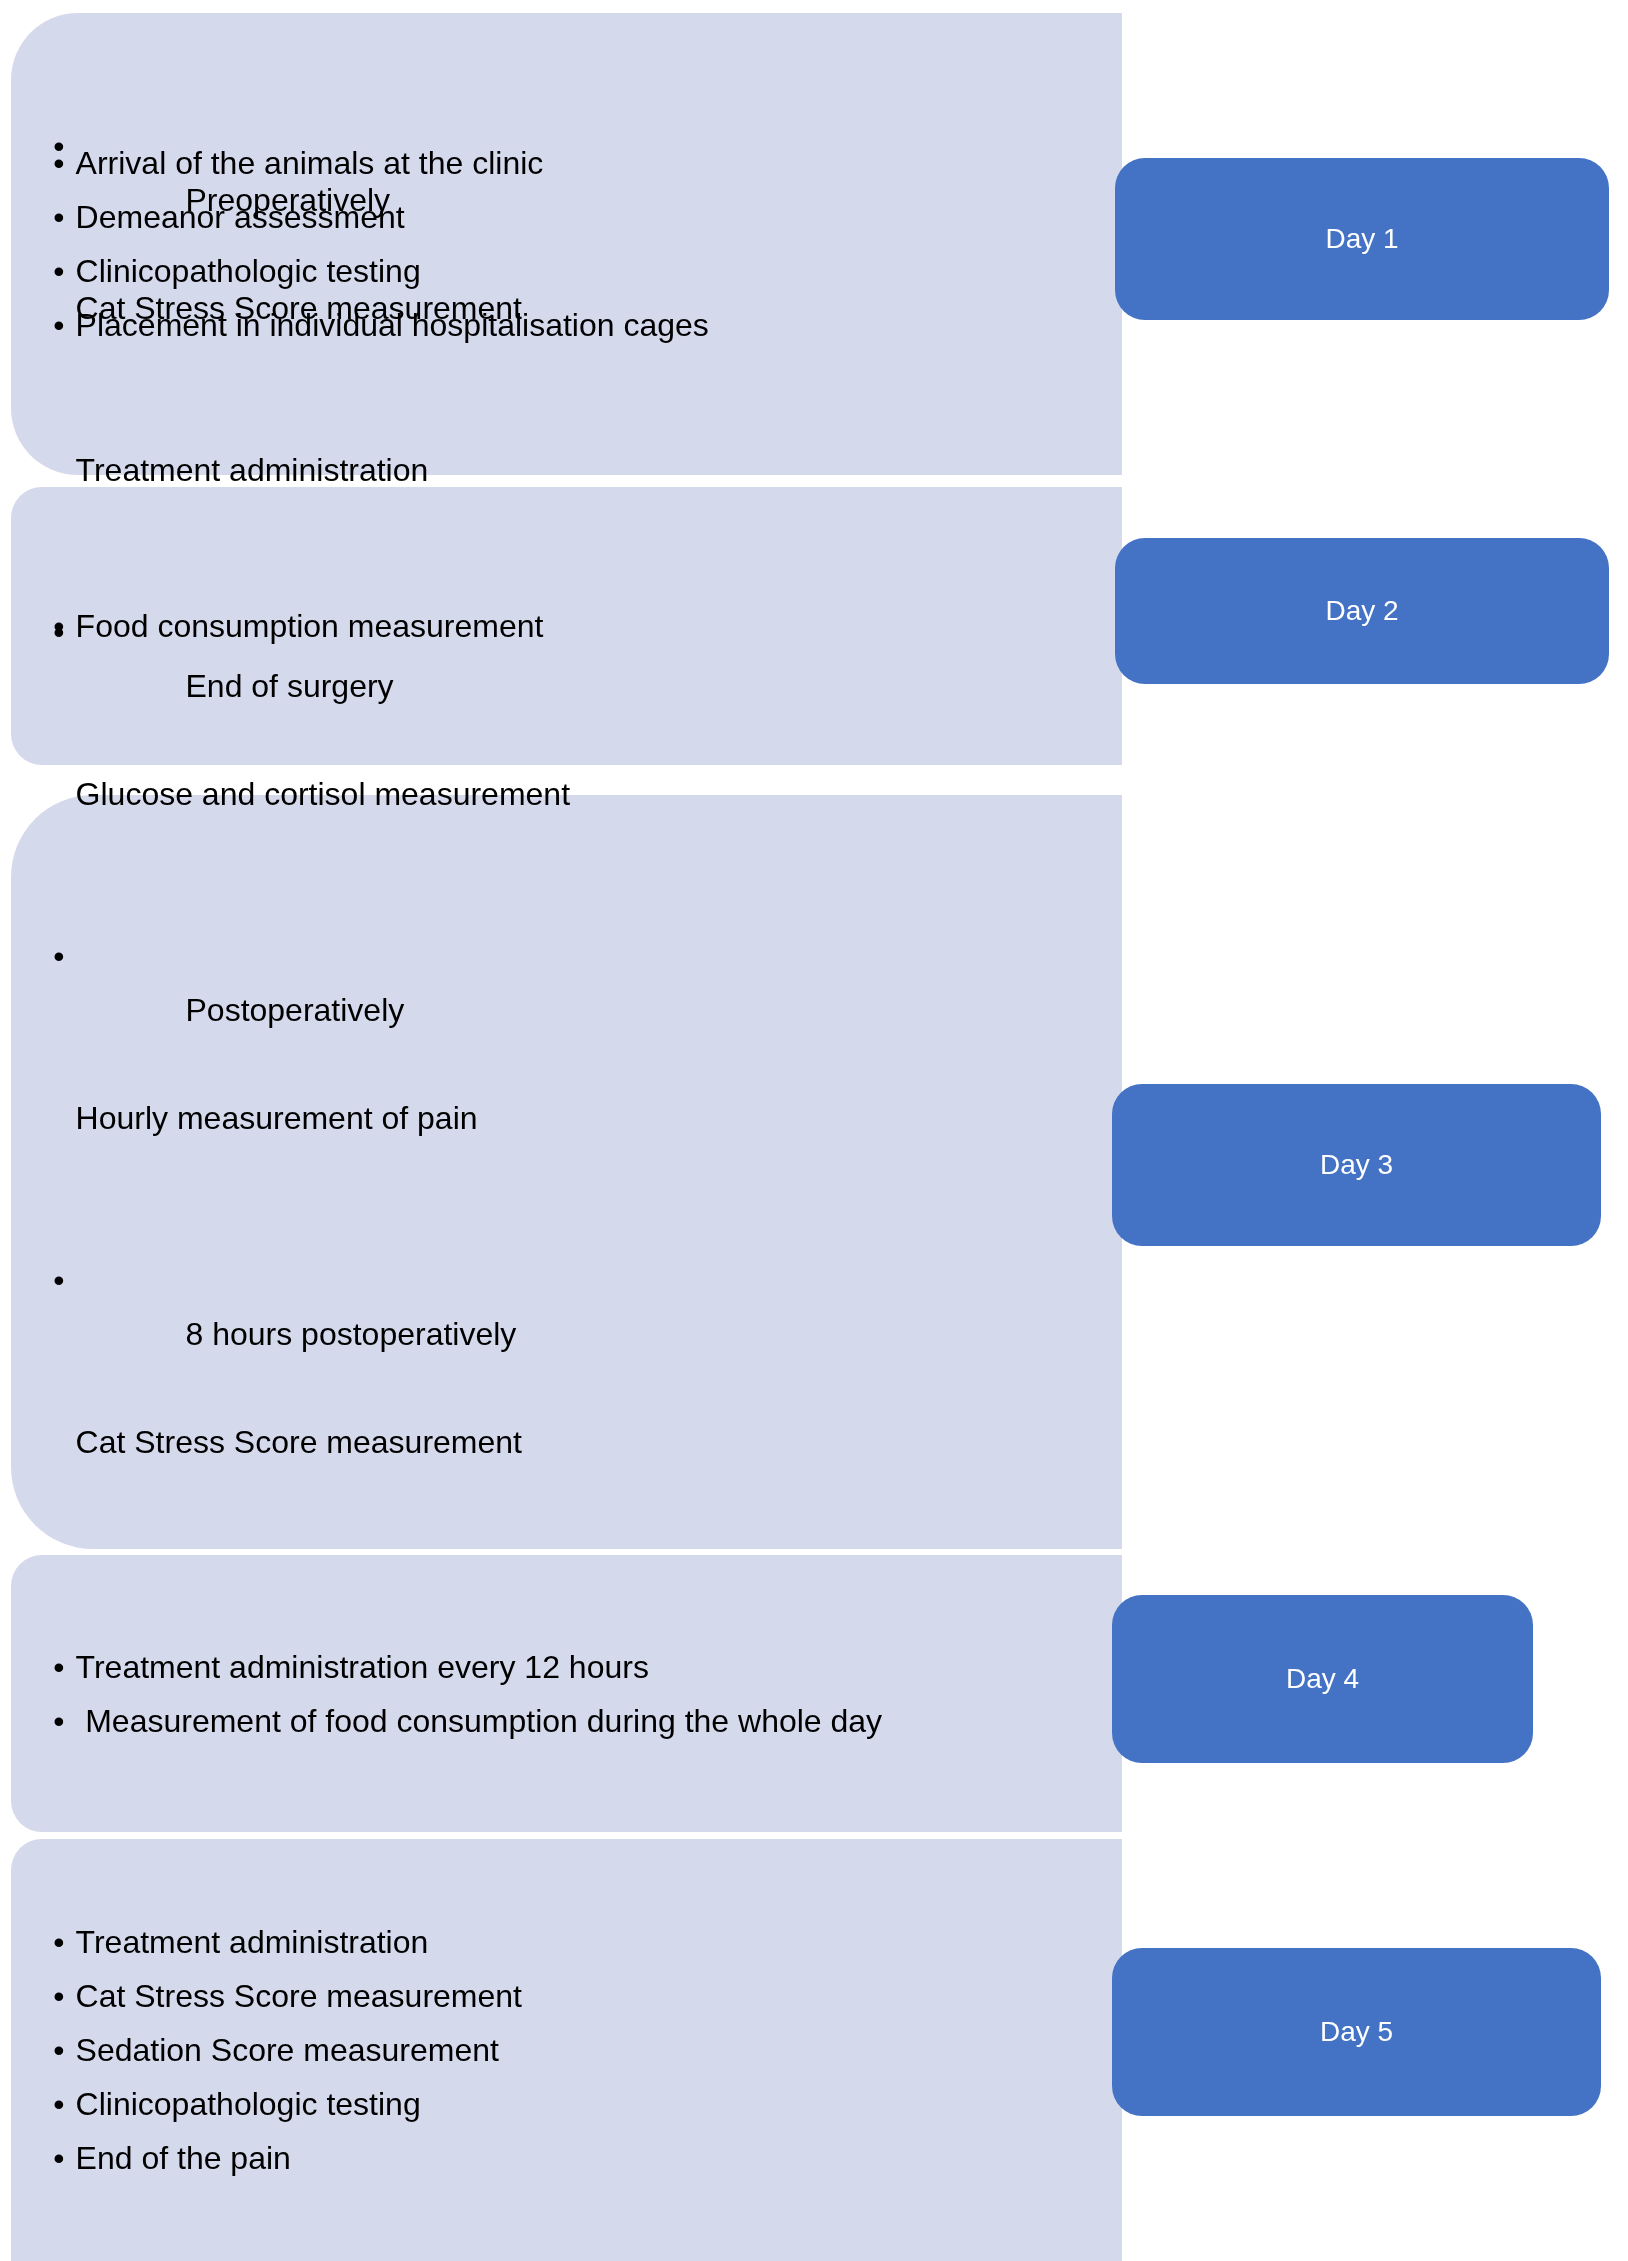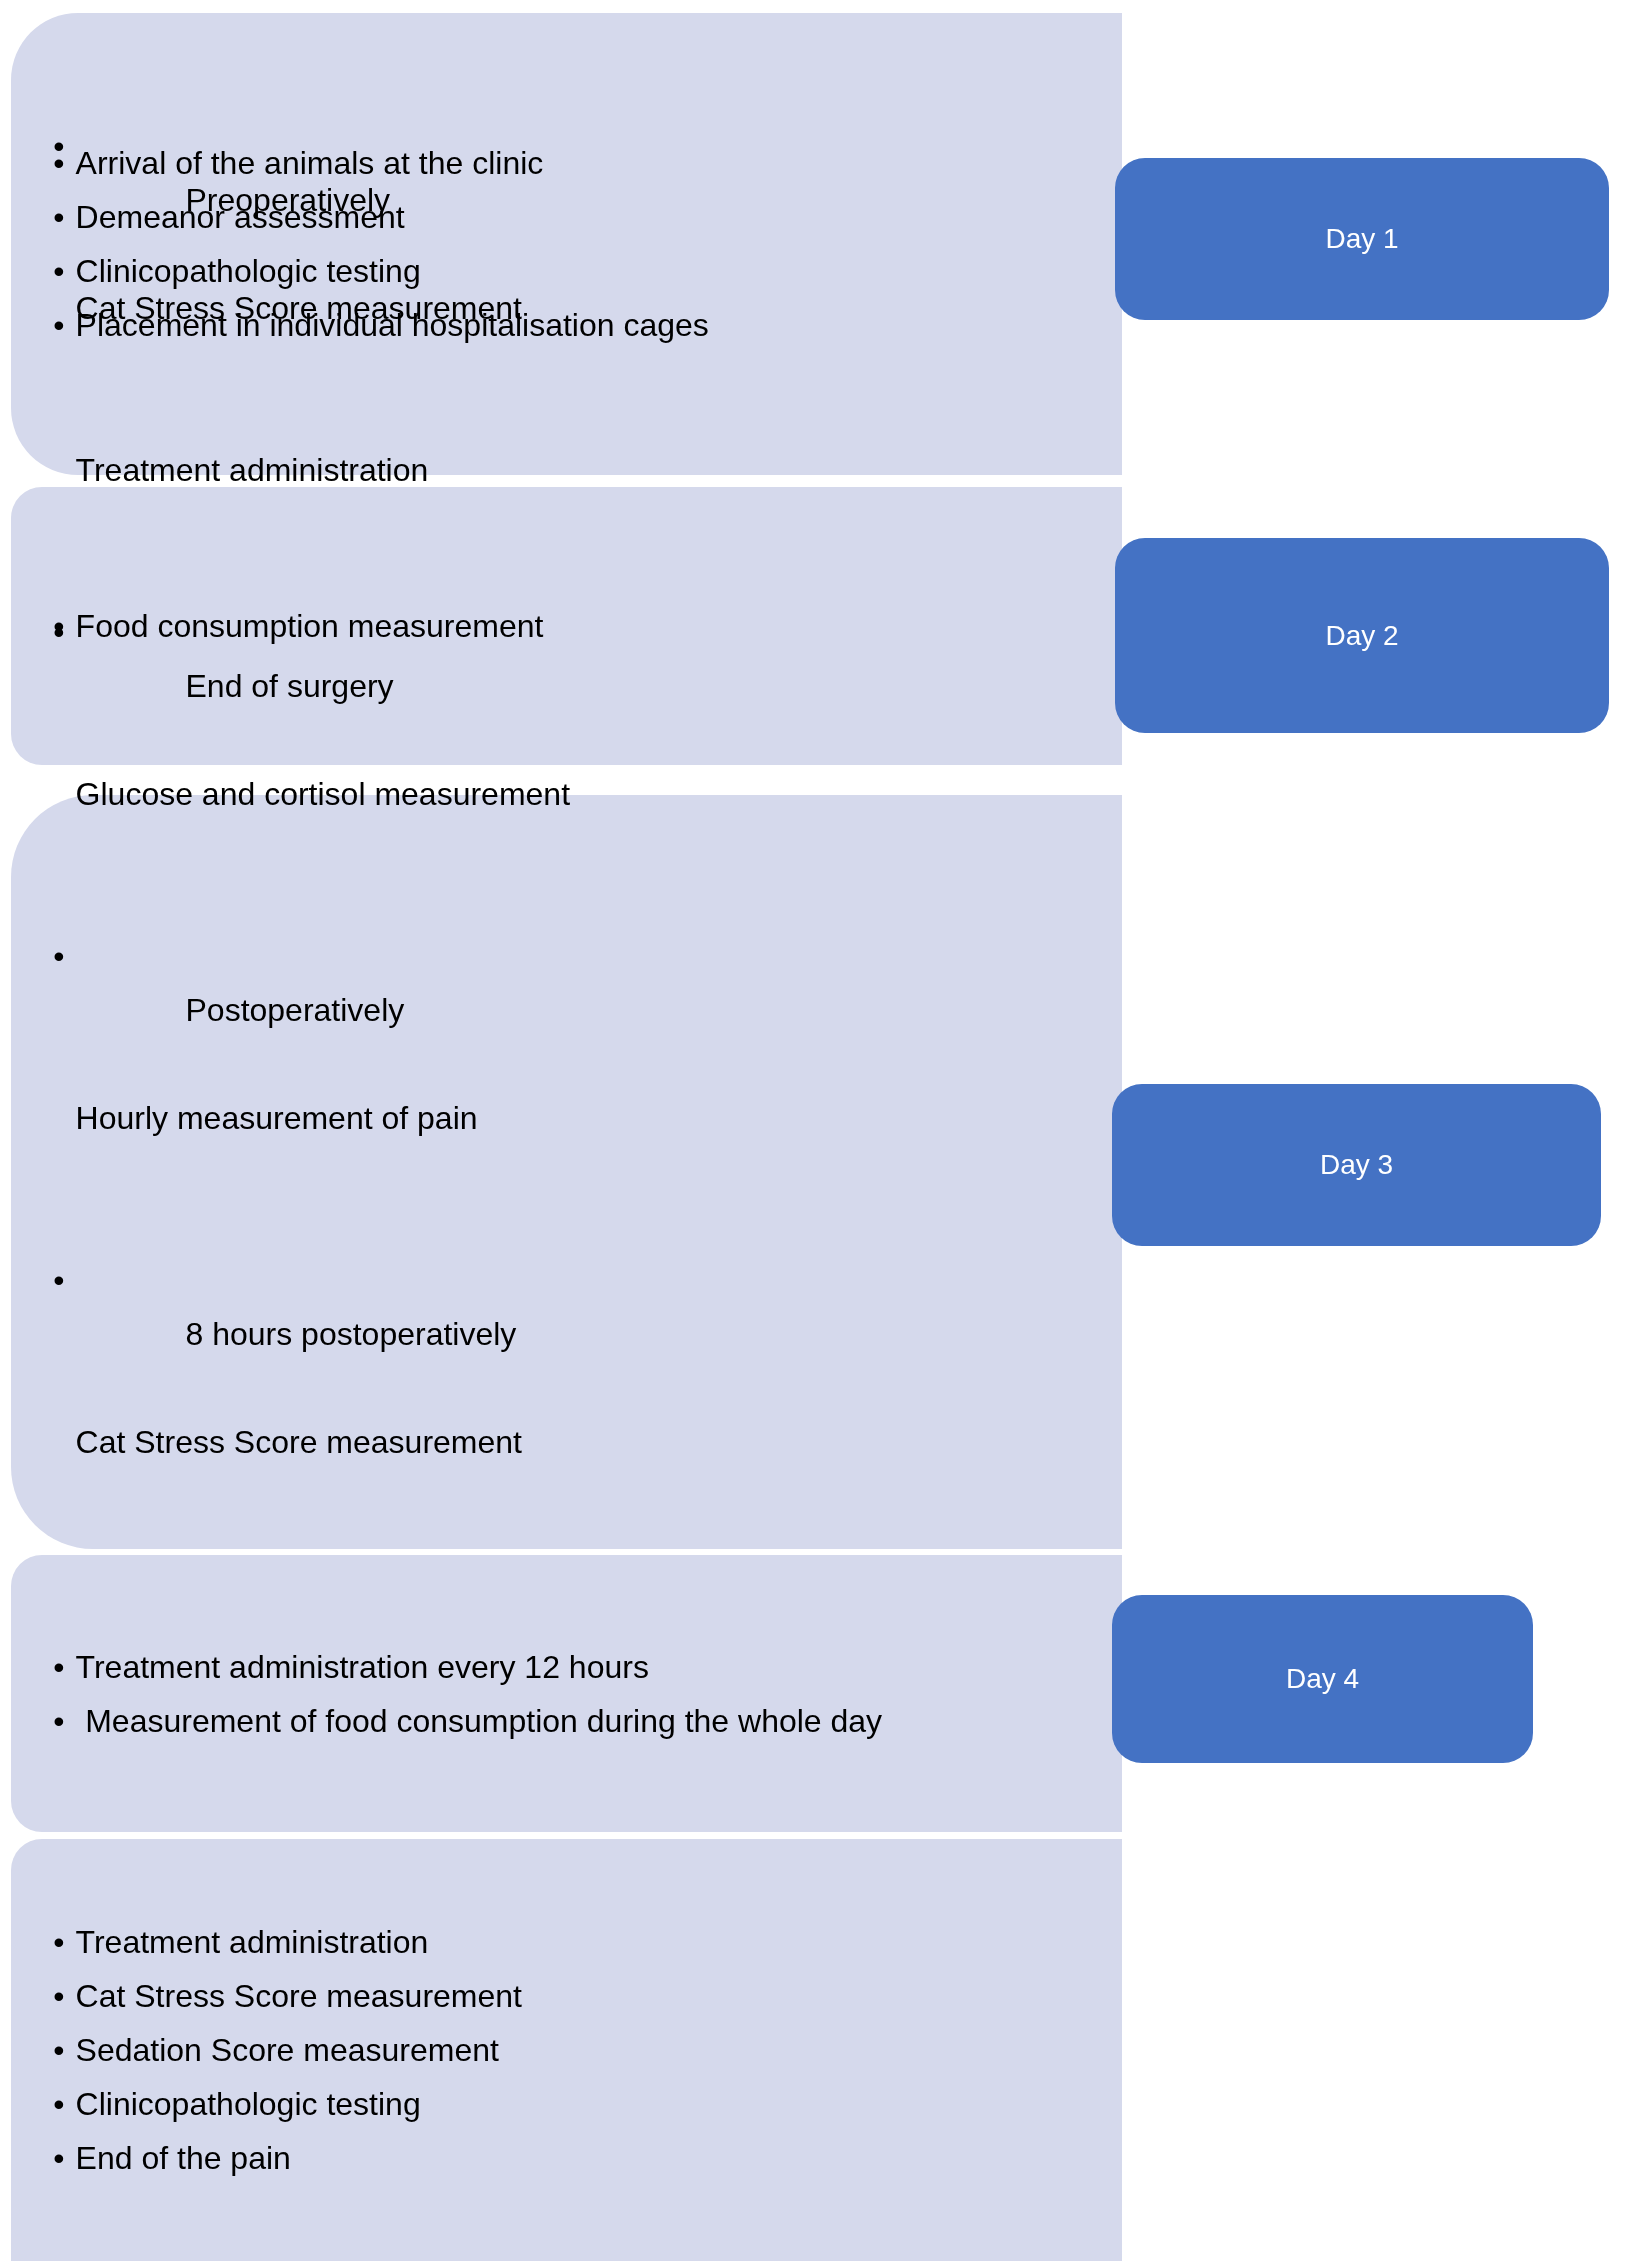--- a/index.html
+++ b/index.html
@@ -100,21 +100,21 @@
     align-items: center;
     justify-content: center;
     background: #4472C4;
     border-radius: 30px;
     color: #ffffff;
     font-size: 28px;
     line-height: 1;
   }
 
   .badge-1 { left: 1115px; top: 158px;  width: 494px; height: 162px; }
-  .badge-2 { left: 1115px; top: 538px; width: 494px; height: 195px; justify-content: center; }
+  .badge-2 { left: 1115px; top: 538px; width: 494px; height: 146px; justify-content: center; }
   .badge-3 { left: 1112px; top: 1084px; width: 489px; height: 162px; }
   .badge-4 { left: 1112px; top: 1595px; width: 421px; height: 168px; }
   .badge-5 { left: 1112px; top: 1948px; width: 489px; height: 168px; }
 </style>
 </head>
 <body>
 
 <div id="page">
 
   <div class="panel panel-1">
@@ -194,15 +194,18 @@
     <div class="panel-inner">
       <ul class="bullet-list">
         <li class="bullet-item">Treatment administration</li>
         <li class="bullet-item">Cat Stress Score measurement</li>
         <li class="bullet-item">Sedation Score measurement</li>
         <li class="bullet-item">Clinicopathologic testing</li>
         <li class="bullet-item">End of the pain</li>
       </ul>
     </div>
   </div>
+  <div class="day-badge badge-5">
+    <span>Day 5</span>
+  </div>
 
 </div>
 
 
 </body></html>

